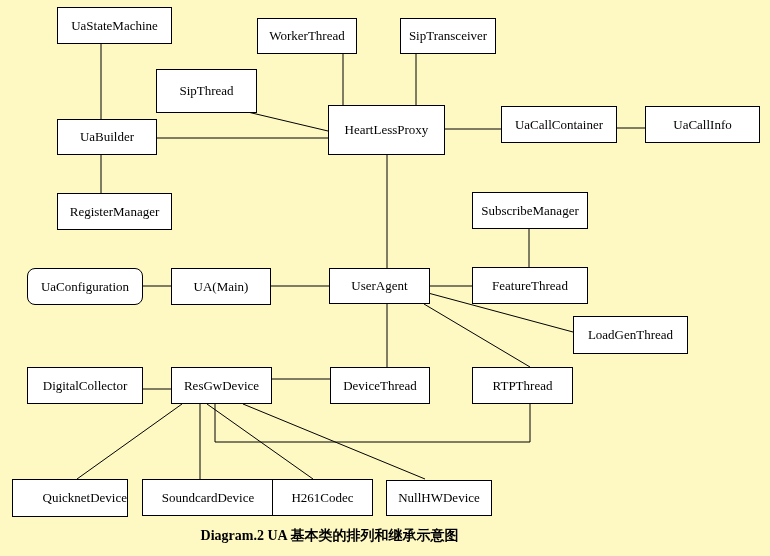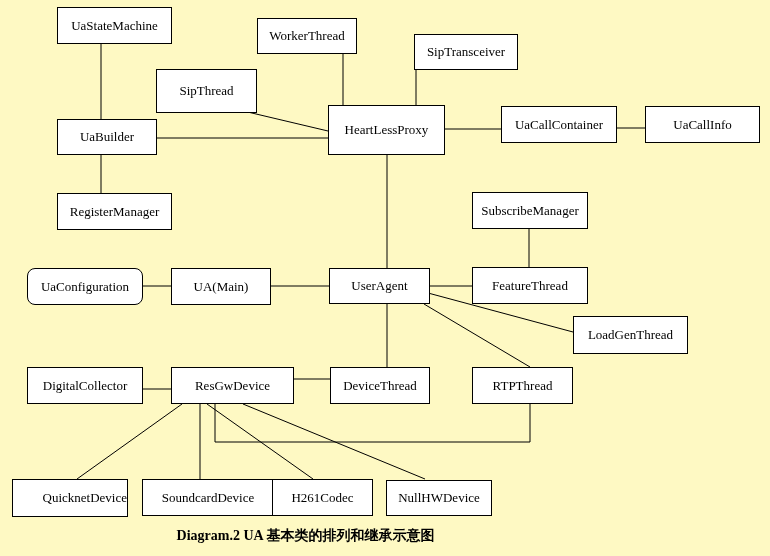--- a/index.html
+++ b/index.html
@@ -38,20 +38,21 @@
   .caption {
     position: absolute;
     left: 0;
     width: 611px;
     top: 527px;
     text-align: center;
     font-weight: bold;
     font-size: 14px;
     color: #000000;
     z-index: 2;
+    padding-left: 24px;
   }
 </style>
 </head>
 <body>
 
 <div class="canvas">
   <svg class="edges-layer" id="edges" width="770" height="556" viewBox="0 0 770 556" xmlns="http://www.w3.org/2000/svg">
       <polyline points="101,44 101,119" fill="none" stroke="#000000" stroke-width="1"></polyline>
       <polyline points="101,155 101,193" fill="none" stroke="#000000" stroke-width="1"></polyline>
       <polyline points="157,138 328,138" fill="none" stroke="#000000" stroke-width="1"></polyline>
@@ -76,21 +77,21 @@
       <polyline points="243,404 425,479" fill="none" stroke="#000000" stroke-width="1"></polyline>
       <polyline points="215,404 215,442 530,442 530,404" fill="none" stroke="#000000" stroke-width="1"></polyline>
     </svg>
   <div id="nodes">
       <div class="node" style="left: 57px; top: 7px; width: 115px; height: 37px;">
         <span>UaStateMachine</span>
       </div>
       <div class="node" style="left: 257px; top: 18px; width: 100px; height: 36px;">
         <span>WorkerThread</span>
       </div>
-      <div class="node" style="left: 400px; top: 34px; width: 104px; height: 36px; margin-left: 14px;">
+      <div class="node" style="left: 400px; top: 18px; width: 96px; height: 36px;">
         <span>SipTransceiver</span>
       </div>
       <div class="node" style="left: 156px; top: 69px; width: 101px; height: 44px;">
         <span>SipThread</span>
       </div>
       <div class="node" style="left: 328px; top: 105px; width: 117px; height: 50px;">
         <span>HeartLessProxy</span>
       </div>
       <div class="node" style="left: 501px; top: 106px; width: 116px; height: 37px;">
         <span>UaCallContainer</span>
@@ -118,21 +119,21 @@
       </div>
       <div class="node" style="left: 472px; top: 267px; width: 116px; height: 37px;">
         <span>FeatureThread</span>
       </div>
       <div class="node" style="left: 573px; top: 316px; width: 115px; height: 38px;">
         <span>LoadGenThread</span>
       </div>
       <div class="node" style="left: 27px; top: 367px; width: 116px; height: 37px;">
         <span>DigitalCollector</span>
       </div>
-      <div class="node" style="left: 171px; top: 367px; width: 123px; height: 37px; align-items: center;">
+      <div class="node" style="left: 171px; top: 367px; width: 101px; height: 37px; align-items: center;">
         <span>ResGwDevice</span>
       </div>
       <div class="node" style="left: 330px; top: 367px; width: 100px; height: 37px;">
         <span>DeviceThread</span>
       </div>
       <div class="node" style="left: 472px; top: 367px; width: 101px; height: 37px;">
         <span>RTPThread</span>
       </div>
       <div class="node" style="left: 12px; top: 479px; width: 116px; height: 38px; justify-content: flex-end;">
         <span>QuicknetDevice</span>

